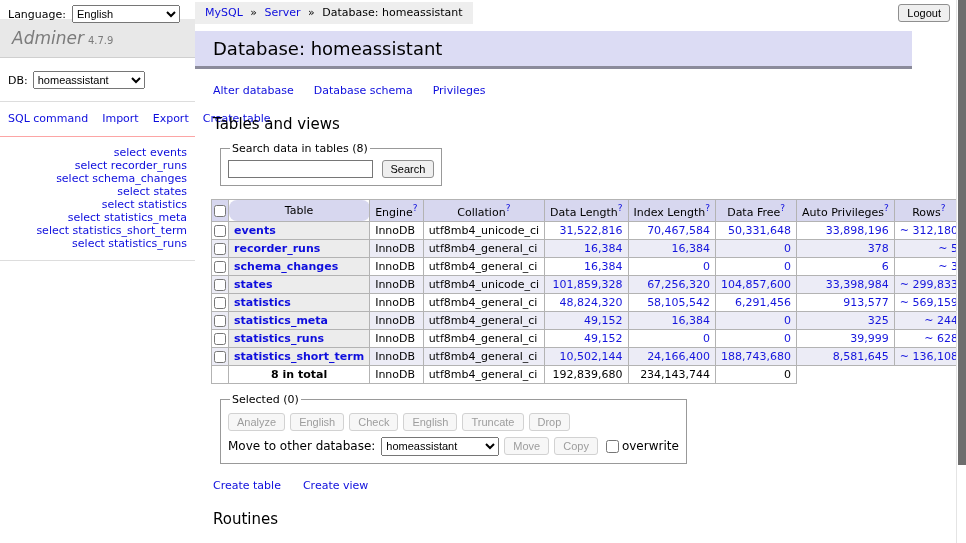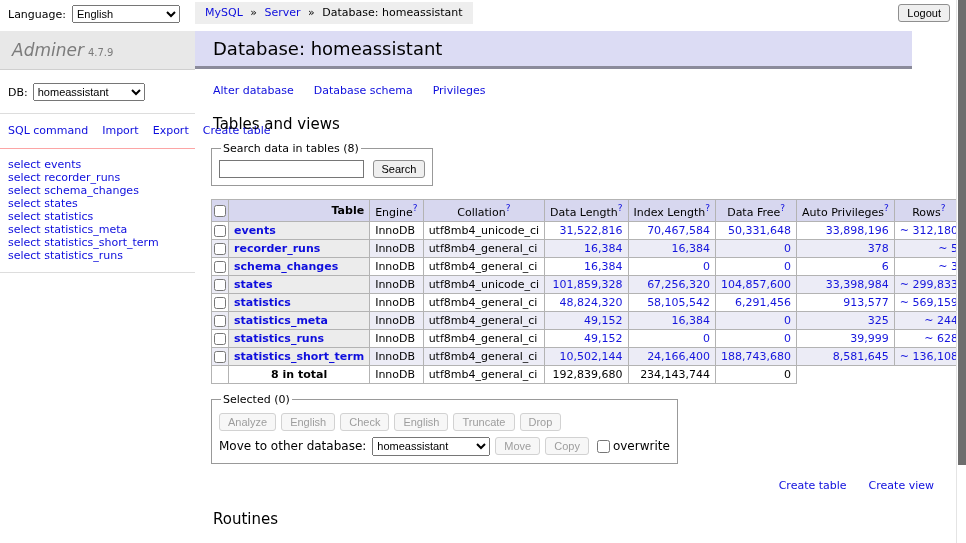--- a/index.html
+++ b/index.html
@@ -27,79 +27,79 @@
   .scrollbar { position: absolute; top: 0; right: 0; width: 10px; height: 543px; background: #ffffff; border-left: 1px solid #e4e4e4; }
   .scrollbar .thumb { position: absolute; top: 0; left: 1px; width: 9px; height: 465px; background: #6e6e6e; }
 
   
   .layout { display: flex; width: 956px; }
   .sidebar { width: 195px; flex: 0 0 195px; }
   .content { flex: 1; min-width: 0; }
 
   
   .logo-bar {
-    margin-top: 31px; background: #e8e8e8; border-bottom: 1px solid #cfcfcf;
+    margin-top: 19px; background: #e8e8e8; border-bottom: 1px solid #cfcfcf;
     padding: 9px 0 9px 12px; color: #7b7b7b;
   }
   .logo-bar .logo { font-style: italic; font-size: 17px; }
   .logo-bar .version { font-size: 10px; margin-left: 4px; }
   .db-row { padding: 13px 10px 12px 8px; border-bottom: 1px solid #ddd; display: flex; align-items: center; gap: 5px; }
   .db-row select { width: 112px; font-size: 11px; height: 18px; }
   .sidebar-links { padding: 9px 8px 10px 8px; border-bottom: 1px solid #fca5a5; line-height: 15px; }
   .sidebar-links a { margin-right: 14px; white-space: nowrap; }
-  .sidebar-tables { padding: 9px 8px 10px 8px; border-bottom: 1px solid #ddd; }
+  .sidebar-tables { padding: 9px 8px 10px 8px; border-bottom: 1px solid #ddd; text-align: right; }
   .sidebar-tables a { display: block; line-height: 13px; margin-bottom: 0; }
 
   
   .breadcrumb { display: inline-block; background: #eee; padding: 4px 10px 5px 10px; margin: 2px 0 0 0; }
   .breadcrumb .sep { color: #000; margin: 0 4px; }
   .breadcrumb .current { color: #000; }
   h2.page-title {
     margin: 7px 44px 0 0; background: #dcdcf4; border-bottom: 3px solid #8b8b9b;
     font-size: 18px; font-weight: normal; padding: 7px 0 7px 18px;
   }
   .main-links { margin: 15px 0 0 18px; }
   .main-links a { margin-right: 20px; }
   h3 { font-size: 15px; font-weight: normal; margin: 18px 0 0 18px; }
 
-  fieldset { border: 1px solid #999; margin: 9px 0 0 16px; padding: 5px 7px 7px 7px; width: fit-content; }
+  fieldset { border: 1px solid #999; margin: 9px 0 0 25px; padding: 5px 7px 7px 7px; width: fit-content; }
   fieldset legend { font-size: 11px; padding: 0 2px; margin-left: 2px; }
   .search-fieldset input[type="text"] { width: 145px; height: 18px; border: 1px solid #767676; font-size: 11px; padding: 1px 3px; }
   .btn {
     font-size: 11px; padding: 2px 8px; background: #efefef;
     border: 1px solid #8f8f8f; border-radius: 3px; color: #000; margin-left: 5px;
   }
   .btn[disabled] { color: #9d9d9d; background: #f7f7f7; border-color: #d2d2d2; }
 
   
   table.db-tables { border-collapse: collapse; margin: 13px 0 0 16px; font-size: 11px; }
   .db-tables th, .db-tables td { border: 1px solid #b3b3b3; padding: 2px 5px; height: 17px; white-space: nowrap; }
   .db-tables thead th, .db-tables thead td { background: #d7d7ef; text-align: center; font-weight: normal; }
-  .db-tables thead th.col-table { text-align: right; font-weight: bold; }
+  .db-tables thead th.col-table { text-align: center; font-weight: normal; border-radius: 8px; }
   .db-tables sup a { font-size: 9px; }
   .db-tables tbody th { background: #ececec; text-align: left; }
   .db-tables tbody th a { font-weight: bold; }
   .db-tables tr.stripe td { background: #ececf6; }
   .db-tables .num { text-align: right; color: #1414dd; }
   .db-tables .checkcell { text-align: center; padding: 1px 2px; }
   .db-tables input[type="checkbox"] { width: 12px; height: 12px; margin: 0; vertical-align: middle; }
   .db-tables tfoot th { background: #fff; font-weight: bold; }
   .db-tables tfoot td { color: #000; }
   .db-tables tfoot .num { color: #000; }
   .db-tables td.noborder, .db-tables th.noborder { border: none; background: transparent; }
 
   .selected-fieldset .ops-row { margin: 2px 0 6px 0; }
   .selected-fieldset .ops-row .btn:first-child { margin-left: 0; }
   .move-row { display: flex; align-items: center; }
   .move-row label.move-label { margin-right: 6px; font-size: 12px; }
   .move-row select { width: 118px; font-size: 11px; height: 19px; }
   .move-row .overwrite { display: flex; align-items: center; margin-left: 8px; font-size: 12px; }
   .move-row .overwrite input { margin-right: 3px; }
 
-  .bottom-links { margin: 15px 0 0 18px; text-align: right; }
+  .bottom-links { margin: 15px 0 0 18px; }
   .bottom-links a { margin-right: 22px; }
 </style>
 </head>
 <body>
 
 <div class="lang-row">
   <span>Language:</span>
   <select><option>English</option></select>
 </div>
 <button class="logout-btn">Logout</button>

